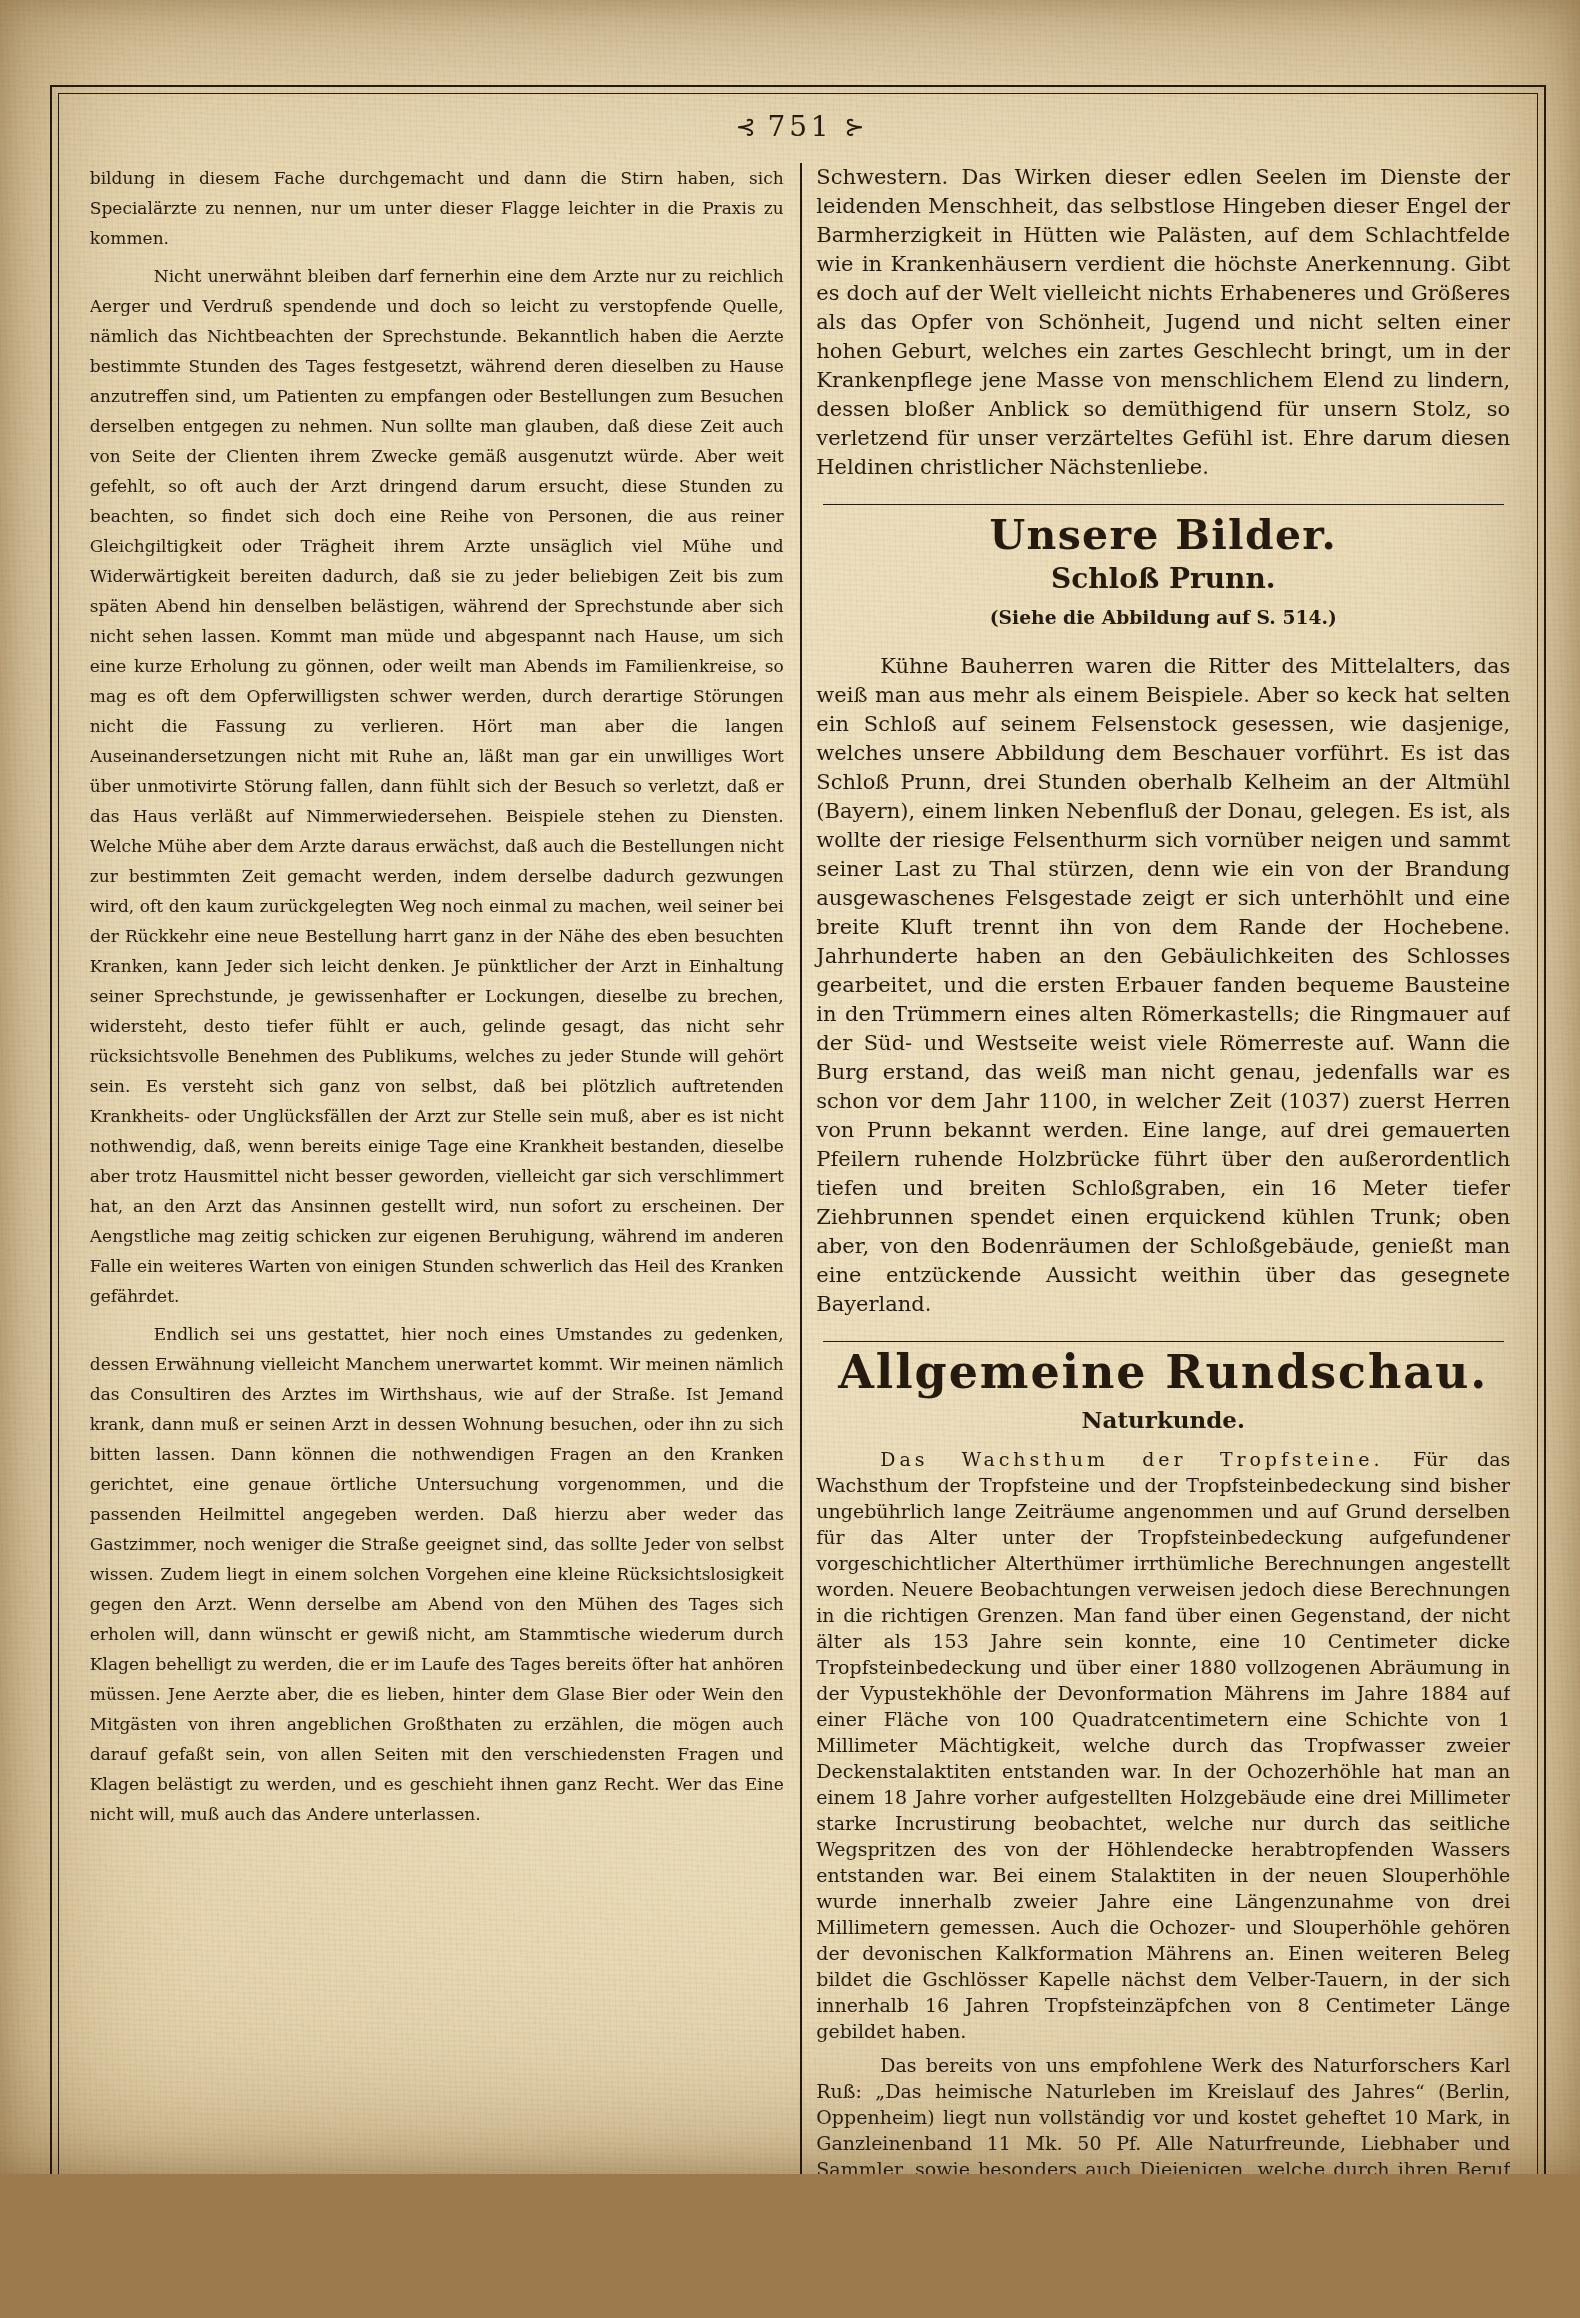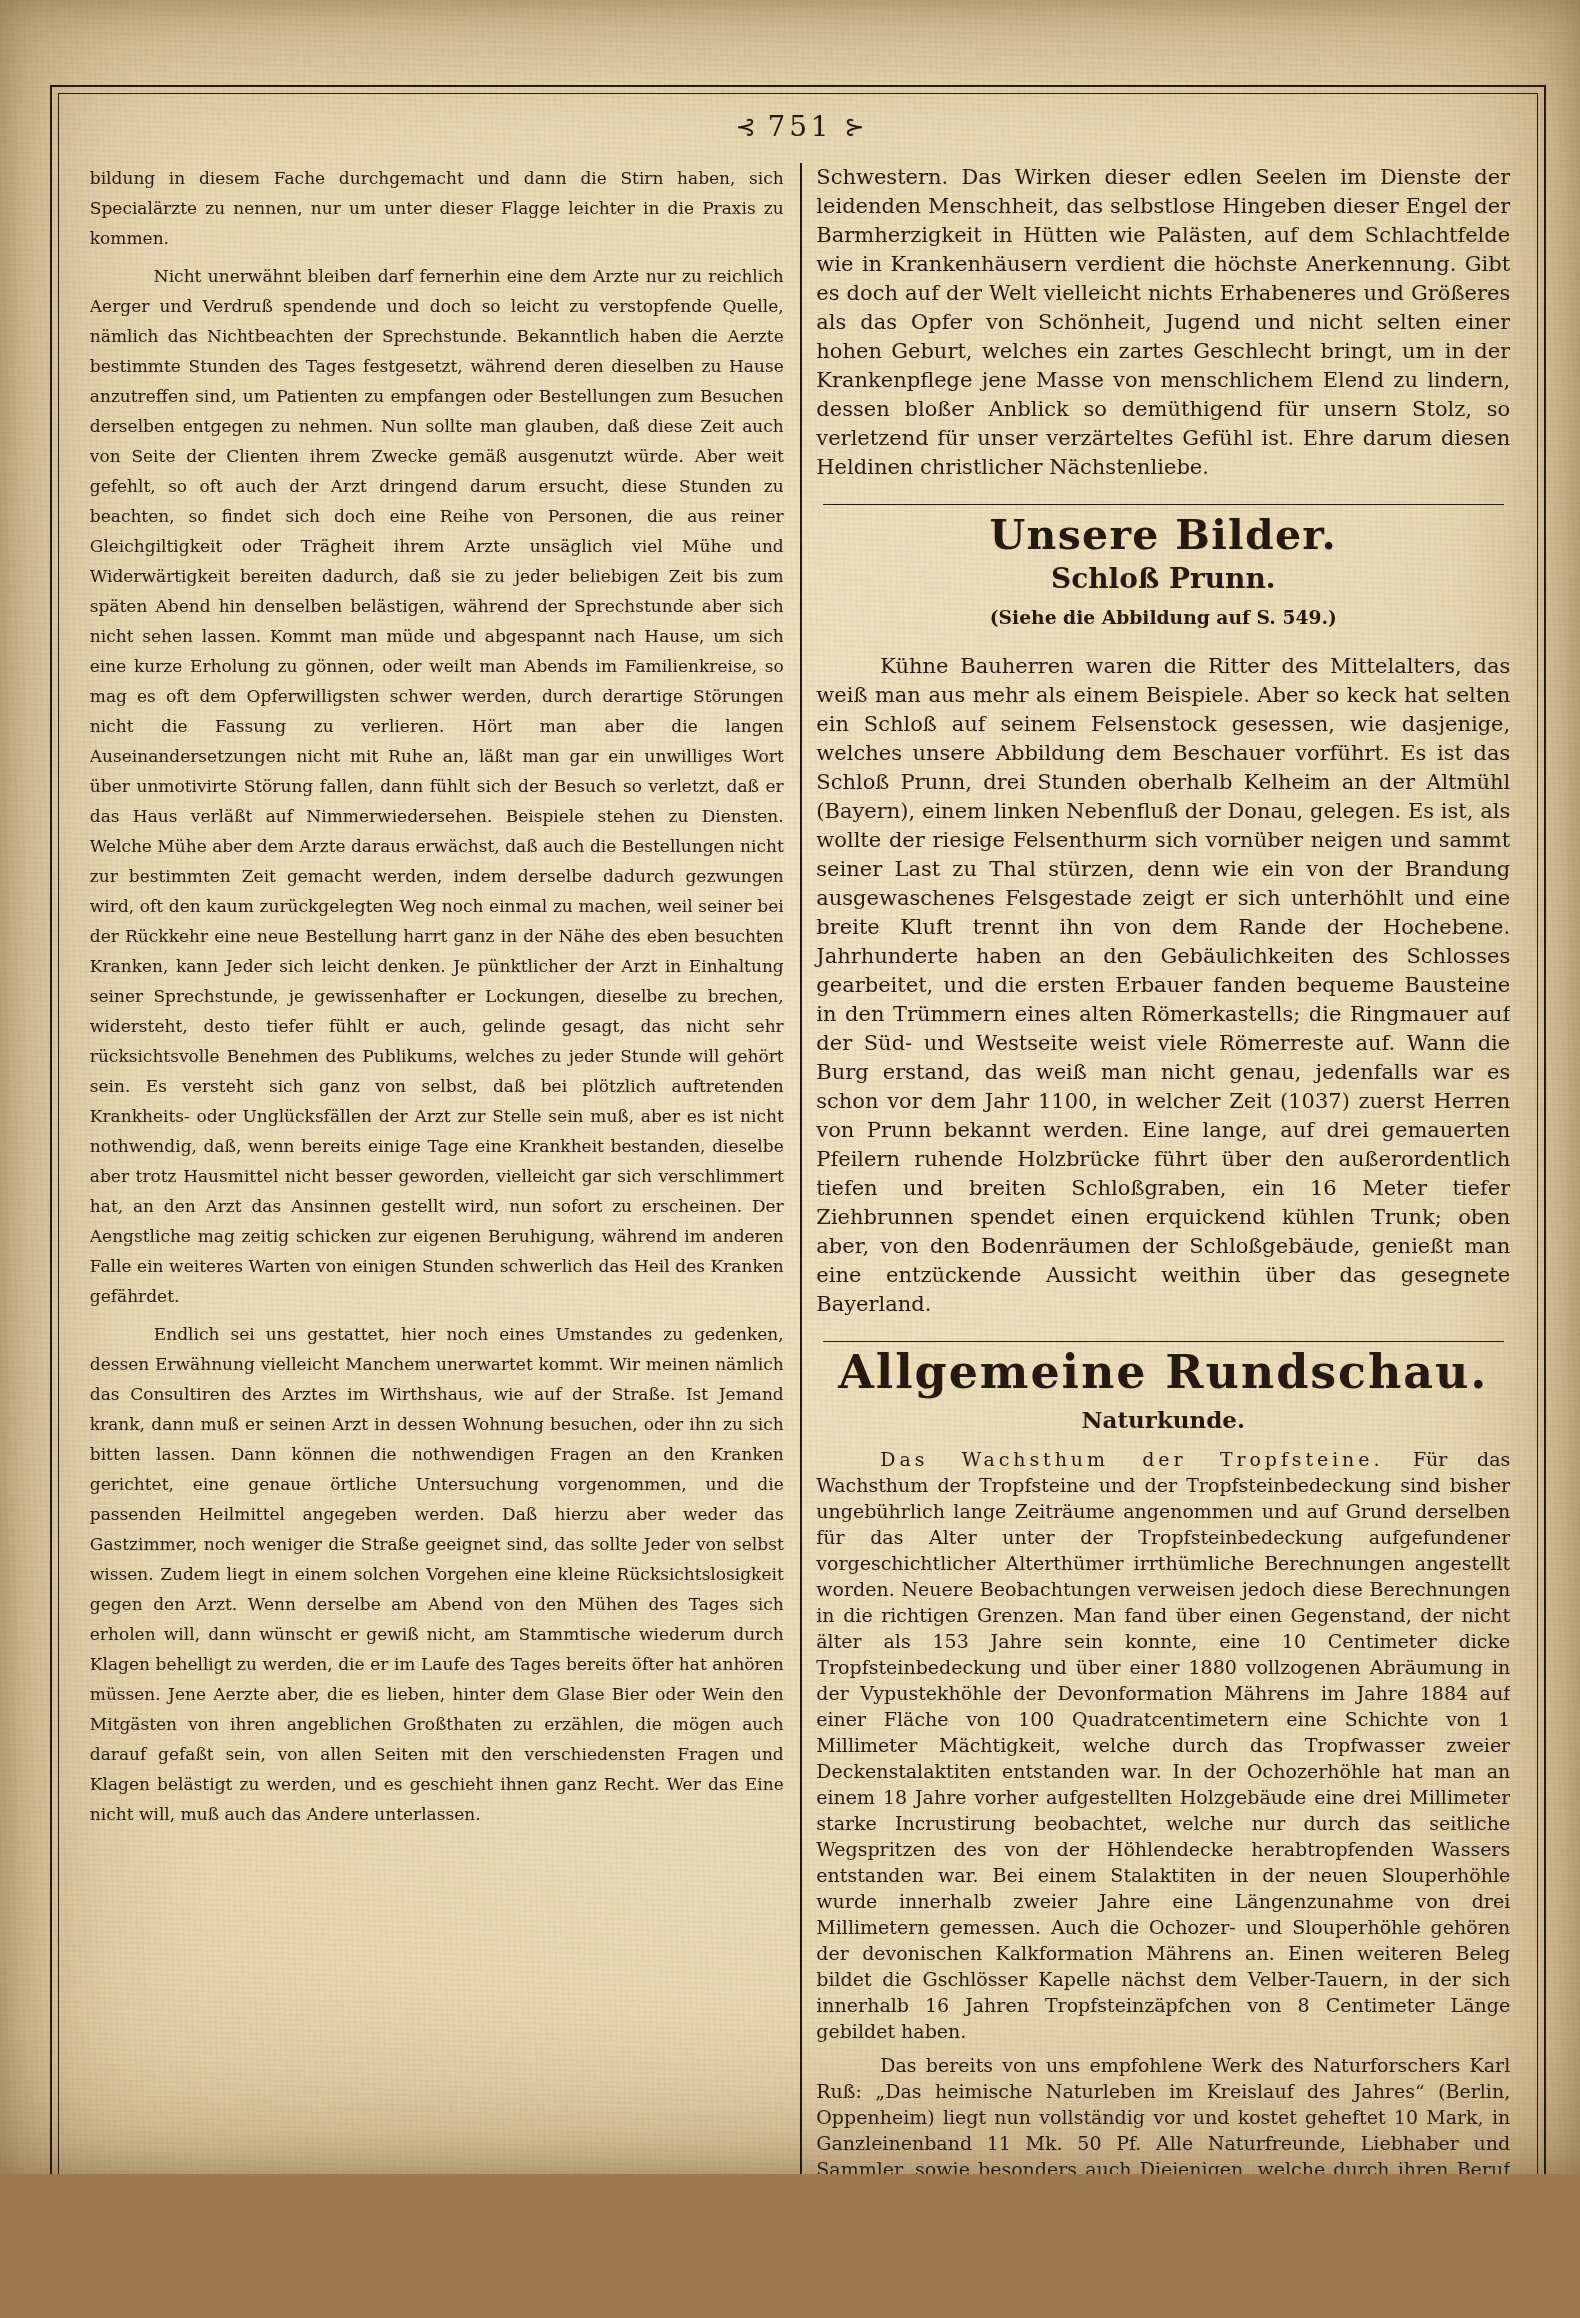--- a/index.html
+++ b/index.html
@@ -88,21 +88,21 @@
 
         <div class="divider"></div>
 
         <div class="col col-right">
           <p class="noindent">Schwestern. Das Wirken dieser edlen Seelen im Dienste der leidenden Menschheit, das selbstlose Hingeben dieser Engel der Barmherzigkeit in Hütten wie Palästen, auf dem Schlachtfelde wie in Krankenhäusern verdient die höchste Anerkennung. Gibt es doch auf der Welt vielleicht nichts Erhabeneres und Größeres als das Opfer von Schönheit, Jugend und nicht selten einer hohen Geburt, welches ein zartes Geschlecht bringt, um in der Krankenpflege jene Masse von menschlichem Elend zu lindern, dessen bloßer Anblick so demüthigend für unsern Stolz, so verletzend für unser verzärteltes Gefühl ist. Ehre darum diesen Heldinen christlicher Nächstenliebe.</p>
 
           <hr class="rule">
 
           <h2 class="h-unsere">Unsere Bilder.</h2>
           <h3 class="h-schloss">Schloß Prunn.</h3>
-          <div class="caption">(Siehe die Abbildung auf S. 549.)</div>
+          <div class="caption">(Siehe die Abbildung auf S. 514.)</div>
           <p>Kühne Bauherren waren die Ritter des Mittelalters, das weiß man aus mehr als einem Beispiele. Aber so keck hat selten ein Schloß auf seinem Felsenstock gesessen, wie dasjenige, welches unsere Abbildung dem Beschauer vorführt. Es ist das Schloß Prunn, drei Stunden oberhalb Kelheim an der Altmühl (Bayern), einem linken Nebenfluß der Donau, gelegen. Es ist, als wollte der riesige Felsenthurm sich vornüber neigen und sammt seiner Last zu Thal stürzen, denn wie ein von der Brandung ausgewaschenes Felsgestade zeigt er sich unterhöhlt und eine breite Kluft trennt ihn von dem Rande der Hochebene. Jahrhunderte haben an den Gebäulichkeiten des Schlosses gearbeitet, und die ersten Erbauer fanden bequeme Bausteine in den Trümmern eines alten Römerkastells; die Ringmauer auf der Süd- und Westseite weist viele Römerreste auf. Wann die Burg erstand, das weiß man nicht genau, jedenfalls war es schon vor dem Jahr 1100, in welcher Zeit (1037) zuerst Herren von Prunn bekannt werden. Eine lange, auf drei gemauerten Pfeilern ruhende Holzbrücke führt über den außerordentlich tiefen und breiten Schloßgraben, ein 16 Meter tiefer Ziehbrunnen spendet einen erquickend kühlen Trunk; oben aber, von den Bodenräumen der Schloßgebäude, genießt man eine entzückende Aussicht weithin über das gesegnete Bayerland.</p>
 
           <hr class="rule">
 
           <h1 class="h-rundschau">Allgemeine Rundschau.</h1>
 
           <h4 class="h-sub">Naturkunde.</h4>
           <p class="rundschau-text">
             <span class="gesperrt">Das Wachsthum der Tropfsteine.</span>
             <span>Für das Wachsthum der Tropfsteine und der Tropfsteinbedeckung sind bisher ungebührlich lange Zeiträume angenommen und auf Grund derselben für das Alter unter der Tropfsteinbedeckung aufgefundener vorgeschichtlicher Alterthümer irrthümliche Berechnungen angestellt worden. Neuere Beobachtungen verweisen jedoch diese Berechnungen in die richtigen Grenzen. Man fand über einen Gegenstand, der nicht älter als 153 Jahre sein konnte, eine 10 Centimeter dicke Tropfsteinbedeckung und über einer 1880 vollzogenen Abräumung in der Vypustekhöhle der Devonformation Mährens im Jahre 1884 auf einer Fläche von 100 Quadratcentimetern eine Schichte von 1 Millimeter Mächtigkeit, welche durch das Tropfwasser zweier Deckenstalaktiten entstanden war. In der Ochozerhöhle hat man an einem 18 Jahre vorher aufgestellten Holzgebäude eine drei Millimeter starke Incrustirung beobachtet, welche nur durch das seitliche Wegspritzen des von der Höhlendecke herabtropfenden Wassers entstanden war. Bei einem Stalaktiten in der neuen Slouperhöhle wurde innerhalb zweier Jahre eine Längenzunahme von drei Millimetern gemessen. Auch die Ochozer- und Slouperhöhle gehören der devonischen Kalkformation Mährens an. Einen weiteren Beleg bildet die Gschlösser Kapelle nächst dem Velber-Tauern, in der sich innerhalb 16 Jahren Tropfsteinzäpfchen von 8 Centimeter Länge gebildet haben.</span>

